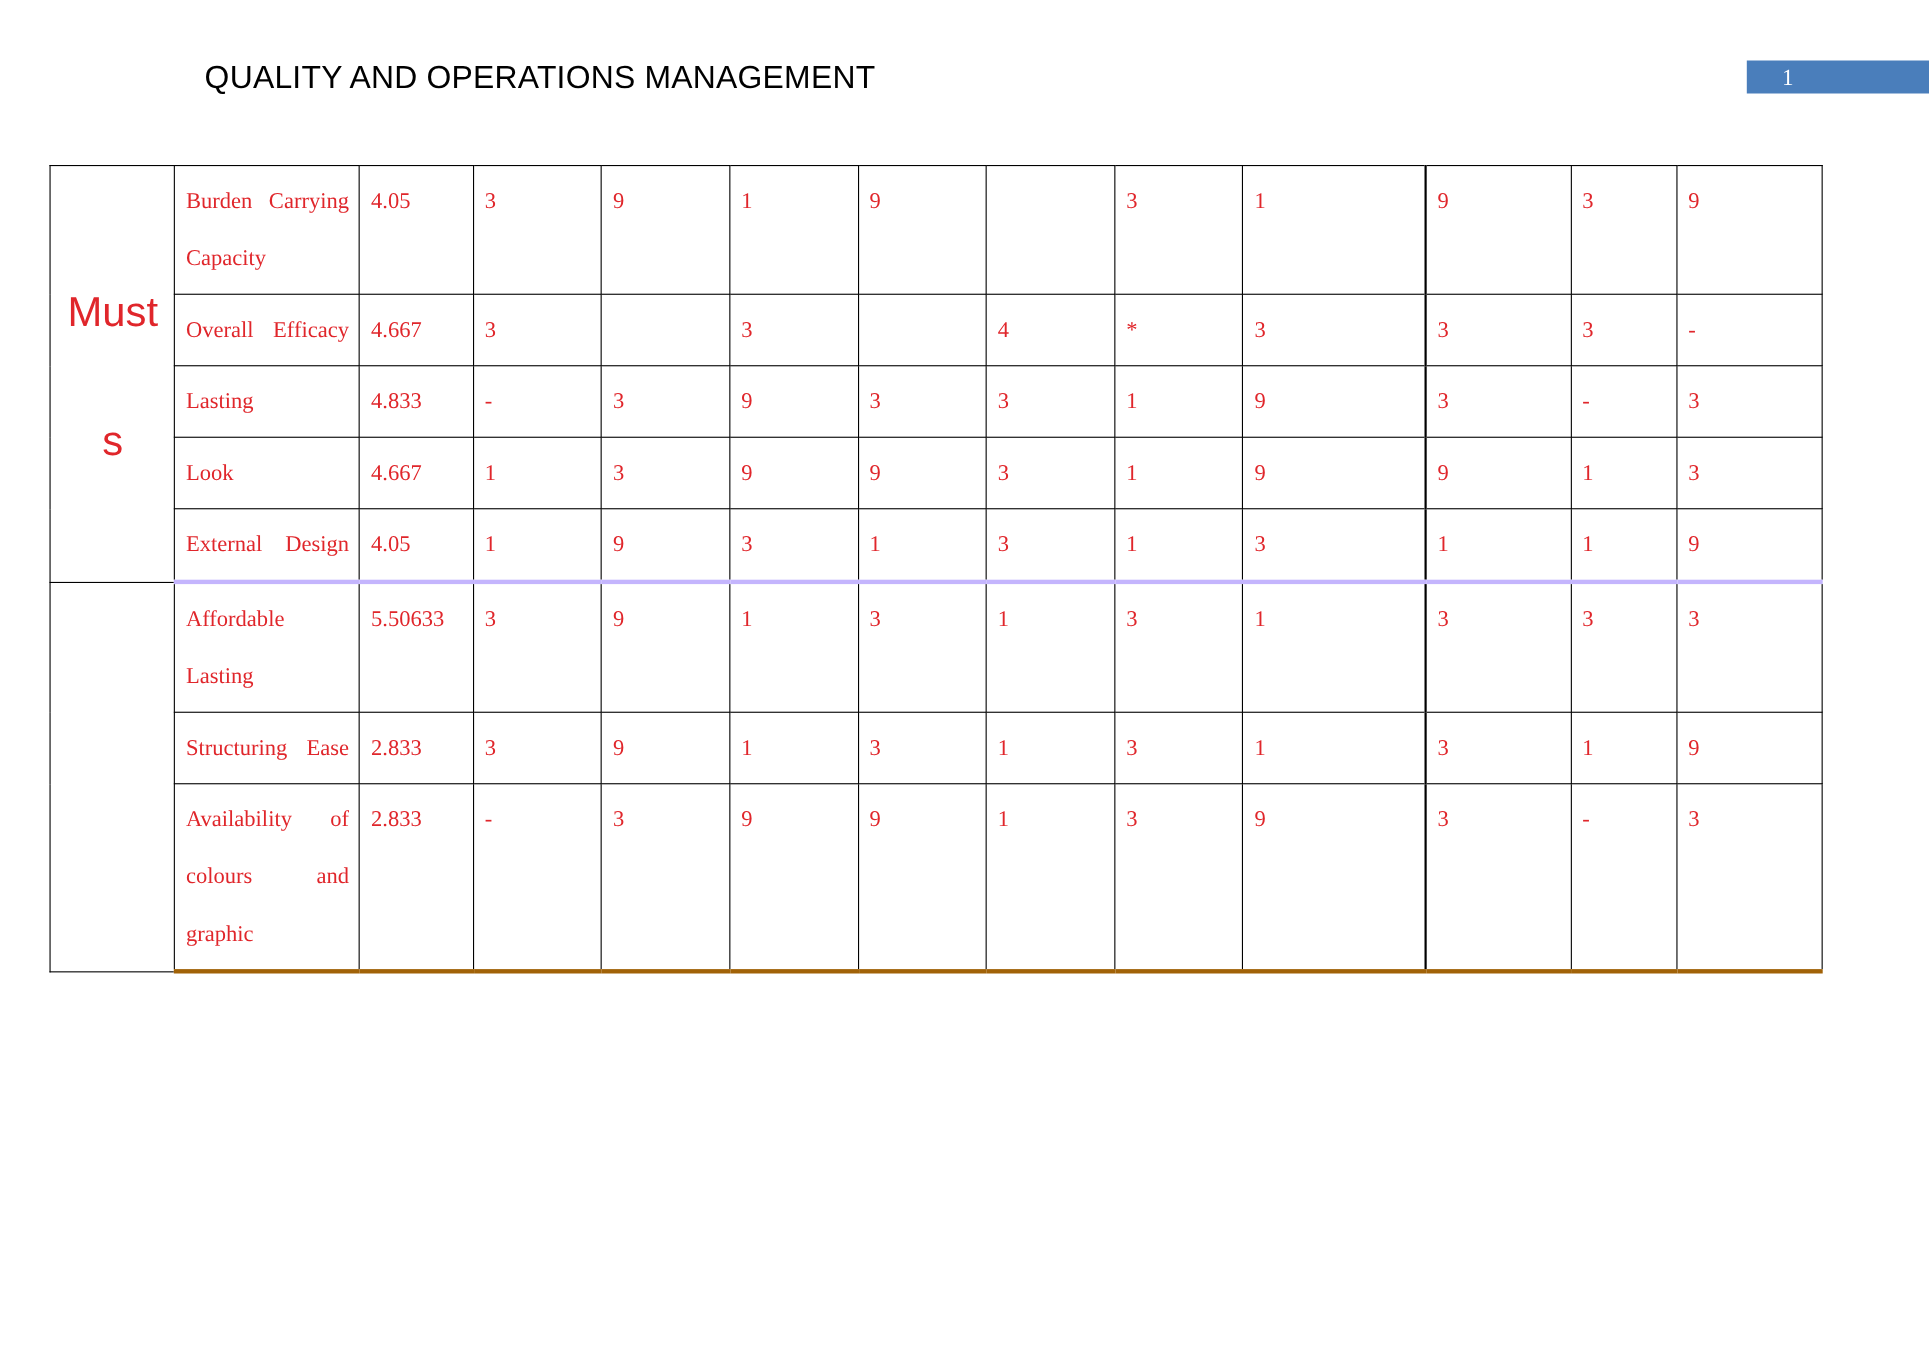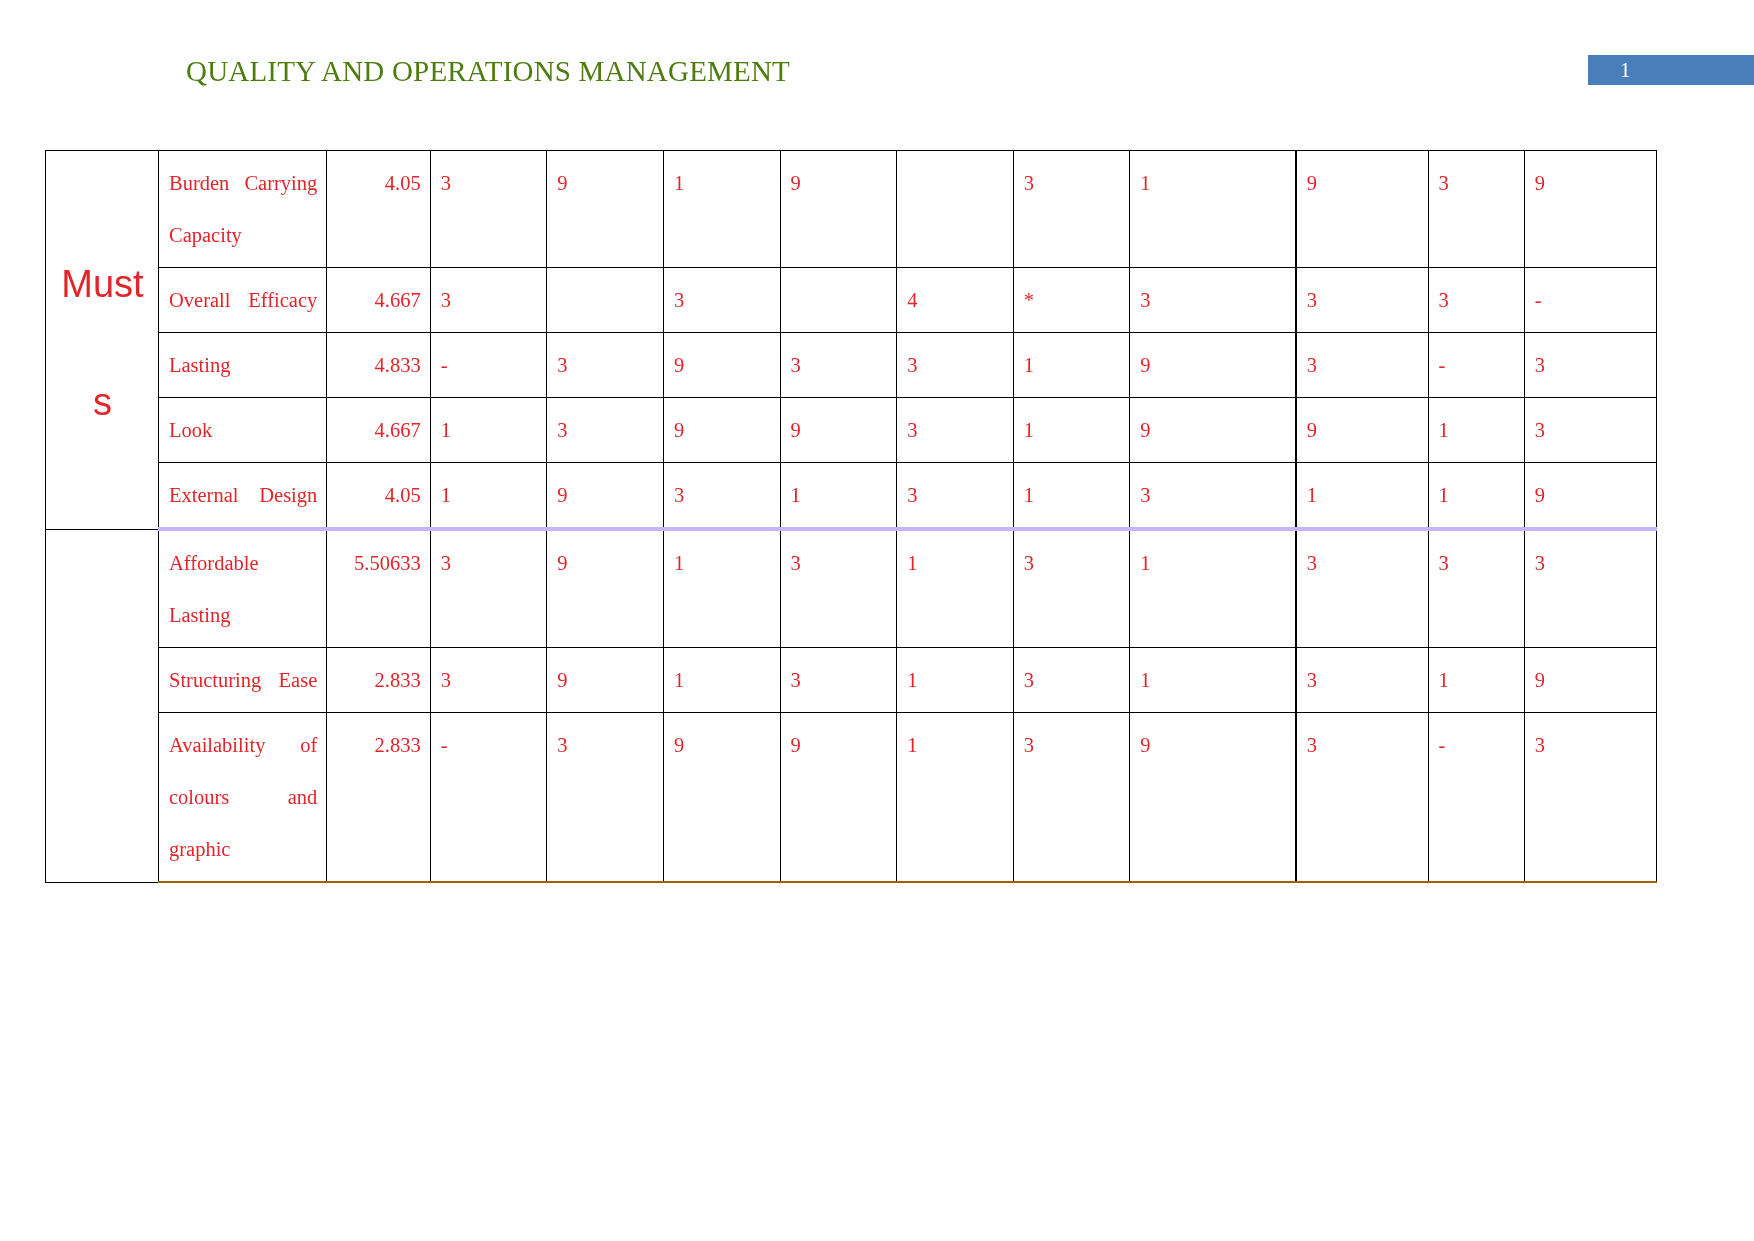--- a/index.html
+++ b/index.html
@@ -22,24 +22,24 @@
     left: 0;
     top: 0;
     width: 1754px;
     height: 110px;
   }
   .header-title {
     position: absolute;
     left: 186px;
     top: 55px;
     font-size: 29px;
-    color: #4d7c0f;
+    color: #000000;
     letter-spacing: 0.2px;
     white-space: nowrap;
-    font-family: Liberation Serif, serif;
+    font-family: Liberation Sans, sans-serif;
   }
   .page-number-badge {
     position: absolute;
     left: 1588px;
     top: 55px;
     width: 166px;
     height: 30px;
     background: #4a7ebb;
   }
   .page-number-badge .num {
@@ -70,21 +70,21 @@
     padding: 6px 9px 6px 10px;
     font-size: 20.5px;
     line-height: 52px;
     color: #e0262b;
     font-family: "Liberation Serif", serif;
     overflow: hidden;
   }
   
   table.qfd td.thick-left { border-left: 2px solid #000000; }
   table.qfd tr.section-end td { border-bottom: 4px solid #c4b5fd; }
-  table.qfd tr.last-row td { border-bottom: 2px solid #a16207; }
+  table.qfd tr.last-row td { border-bottom: 4px solid #a16207; }
 
   
   col.c-group { width: 94px; }
   col.c-need  { width: 140px; }
   col.c-imp   { width: 86px; }
   col.c-n     { width: 97px; }
   col.c-wide  { width: 138px; }
   col.c-med   { width: 110px; }
   col.c-sm    { width: 80px; }
 
@@ -114,21 +114,20 @@
   td.need-cell.nojust {
     text-align: left;
     text-align-last: left;
   }
   td.val-cell {
     line-height: 28px;
   }
   td.imp-cell {
     line-height: 52px;
     word-break: break-all;
-    text-align: right;
   }
 </style>
 </head>
 <body>
 
 <div class="page-header">
   <div class="header-title">QUALITY AND OPERATIONS MANAGEMENT</div>
   <div class="page-number-badge">
     <span class="num">1</span>
   </div>

